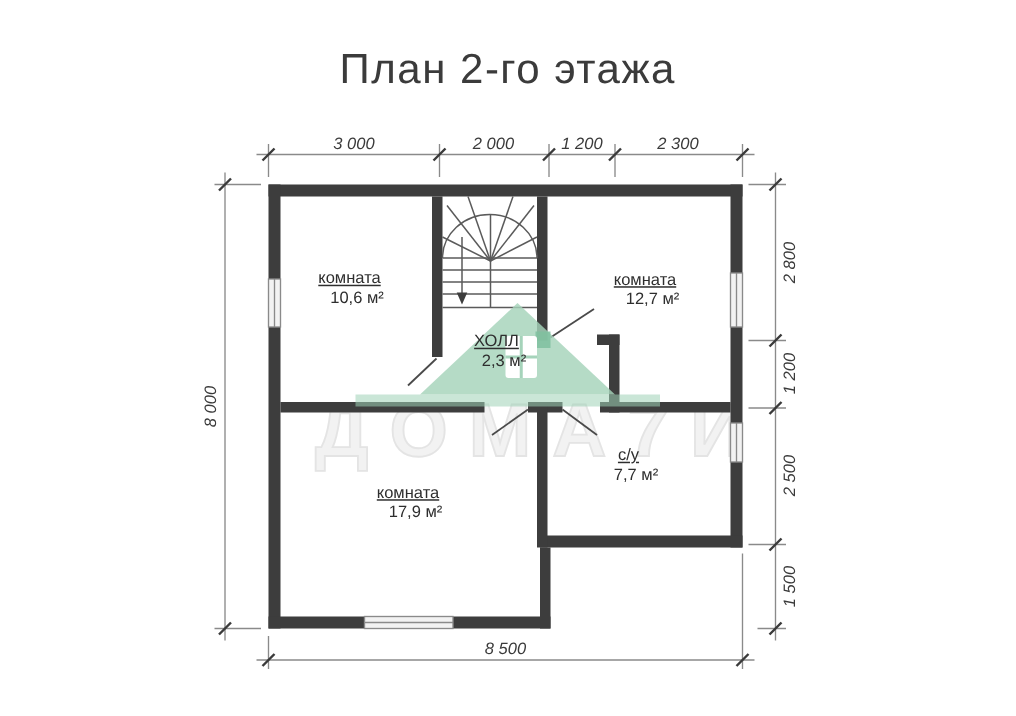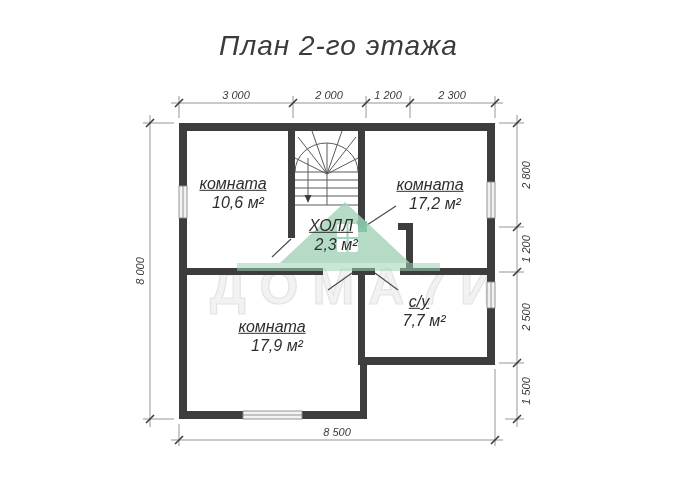--- a/index.html
+++ b/index.html
@@ -2,31 +2,31 @@
 <html><head>
 <meta charset="utf-8">
 <style>
   html,body{margin:0;padding:0;background:#ffffff;}
   #stage{
     position:relative;width:677px;height:477px;background:#ffffff;overflow:hidden;
     font-family:"Liberation Sans",sans-serif;
   }
   .title{
     position:absolute;left:0;top:30px;width:100%;text-align:center;
-    font-size:28px;font-style:italic;font-weight:300;color:#3b3b3b;letter-spacing:1px;
+    font-size:28px;font-weight:300;color:#3b3b3b;letter-spacing:1px;
   }
   .wm-letters{
     position:absolute;left:168px;top:258px;z-index:1;
     font-size:50px;font-weight:bold;letter-spacing:14px;
     color:#f2f2f2;-webkit-text-stroke:1.2px #e4e4e4;white-space:nowrap;margin-left:42px;
   }
   svg.plan{position:absolute;left:0;top:0;z-index:2;}
   .room-label{
     position:absolute;z-index:3;transform:translate(-50%,-50%);
-    text-align:center;font-style:italic;color:#2e2e2e;font-size:16px;line-height:1.2;
+    text-align:center;color:#2e2e2e;font-size:11px;line-height:1.2;
     white-space:nowrap;
   }
   .room-label .rname{text-decoration:underline;display:block;}
   .room-label .rarea{display:block;margin-left:10px;}
   .dimtxt{font-size:11px;font-style:italic;fill:#3a3a3a;}
 </style>
 </head>
 <body>
 
 <div id="stage">
@@ -166,21 +166,21 @@
       <text class="dimtxt" x="530" y="391" text-anchor="middle" transform="rotate(-90 530 391)">1 500</text>
     </g>
   </svg>
 
   <div class="room-label" style="left:233px;top:193px;">
     <span class="rname">комната</span>
     <span class="rarea">10,6 м²</span>
   </div>
   <div class="room-label" style="left:430px;top:194px;">
     <span class="rname">комната</span>
-    <span class="rarea">17,2 м²</span>
+    <span class="rarea">12,7 м²</span>
   </div>
   <div class="room-label" style="left:331px;top:235px;">
     <span class="rname">ХОЛЛ</span>
     <span class="rarea">2,3 м²</span>
   </div>
   <div class="room-label" style="left:272px;top:336px;">
     <span class="rname">комната</span>
     <span class="rarea">17,9 м²</span>
   </div>
   <div class="room-label" style="left:419px;top:311px;">

